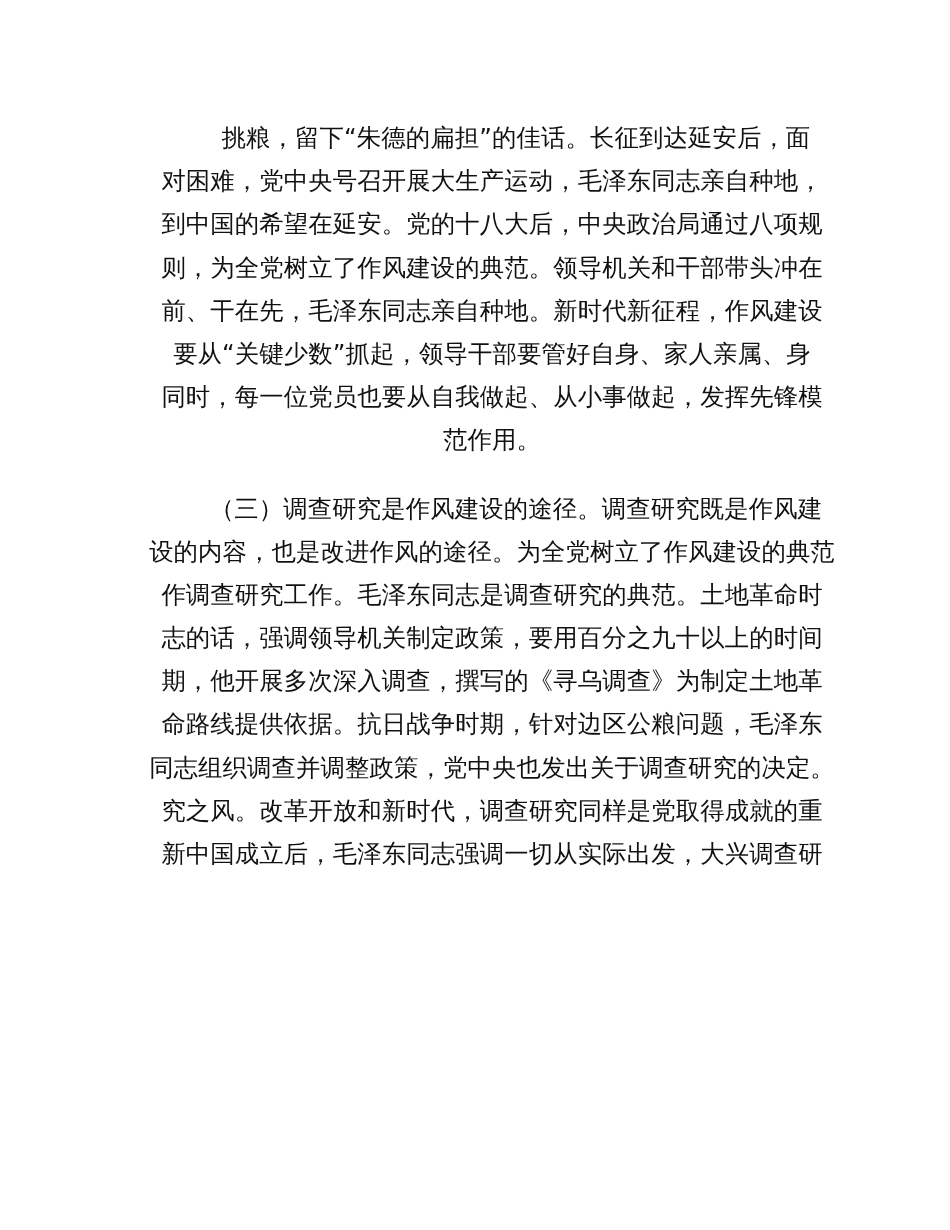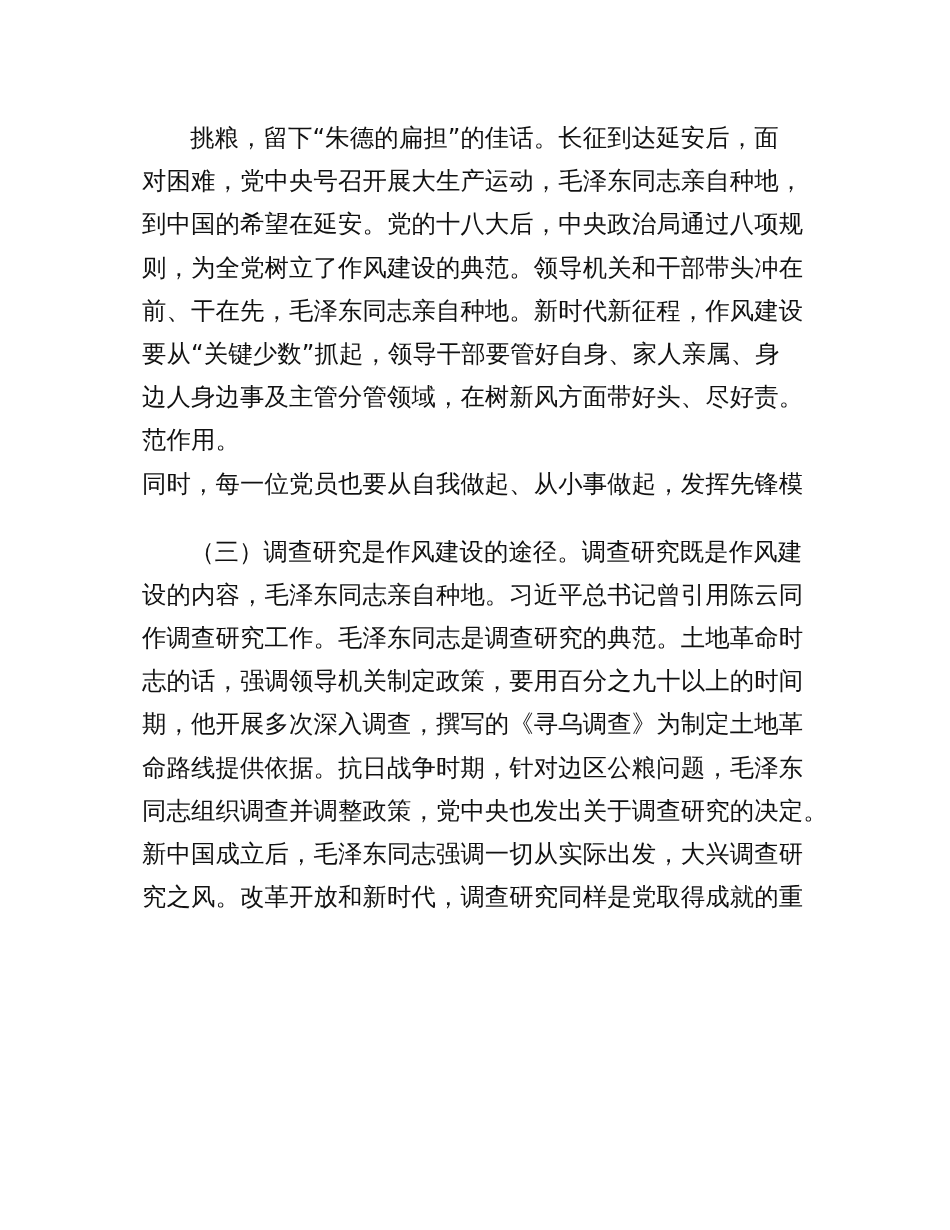--- a/index.html
+++ b/index.html
@@ -15,20 +15,21 @@
       font-family: "DejaVu Sans", "Liberation Sans", sans-serif;
       color: #111111;
     }
     .page {
       position: absolute;
       left: 0;
       top: 0;
       width: 924px;
       height: 1230px;
       background: #ffffff;
+      text-align: center;
     }
     .body-text {
       position: absolute;
       left: 142px;
       top: 116px;
       width: 700px;
     }
     .paragraph {
       margin: 0;
     }
@@ -53,31 +54,30 @@
 <div class="page">
   <div class="body-text">
 
     <p class="paragraph">
       <span class="line indent">挑粮，留下“朱德的扁担”的佳话。长征到达延安后，面</span>
       <span class="line">对困难，党中央号召开展大生产运动，毛泽东同志亲自种地，</span>
       <span class="line">到中国的希望在延安。党的十八大后，中央政治局通过八项规</span>
       <span class="line">则，为全党树立了作风建设的典范。领导机关和干部带头冲在</span>
       <span class="line">前、干在先，毛泽东同志亲自种地。新时代新征程，作风建设</span>
       <span class="line">要从“关键少数”抓起，领导干部要管好自身、家人亲属、身</span>
-      <span class="line">边人身边事及主管分管领域，在树新风方面带好头、尽好责。</span>
+      <span class="line">同时，每一位党员也要从自我做起、从小事做起，发挥先锋模</span>
       <span class="line">范作用。</span>
-      <span class="line">同时，每一位党员也要从自我做起、从小事做起，发挥先锋模</span>
     </p>
 
     <p class="paragraph">
       <span class="line indent">（三）调查研究是作风建设的途径。调查研究既是作风建</span>
-      <span class="line">设的内容，毛泽东同志亲自种地。习近平总书记曾引用陈云同</span>
+      <span class="line">设的内容，也是改进作风的途径。为全党树立了作风建设的典范</span>
       <span class="line">作调查研究工作。毛泽东同志是调查研究的典范。土地革命时</span>
       <span class="line">志的话，强调领导机关制定政策，要用百分之九十以上的时间</span>
       <span class="line">期，他开展多次深入调查，撰写的《寻乌调查》为制定土地革</span>
       <span class="line">命路线提供依据。抗日战争时期，针对边区公粮问题，毛泽东</span>
       <span class="line">同志组织调查并调整政策，党中央也发出关于调查研究的决定。</span>
+      <span class="line">究之风。改革开放和新时代，调查研究同样是党取得成就的重</span>
       <span class="line">新中国成立后，毛泽东同志强调一切从实际出发，大兴调查研</span>
-      <span class="line">究之风。改革开放和新时代，调查研究同样是党取得成就的重</span>
     </p>
 
   </div>
 </div>
 
 </body></html>

